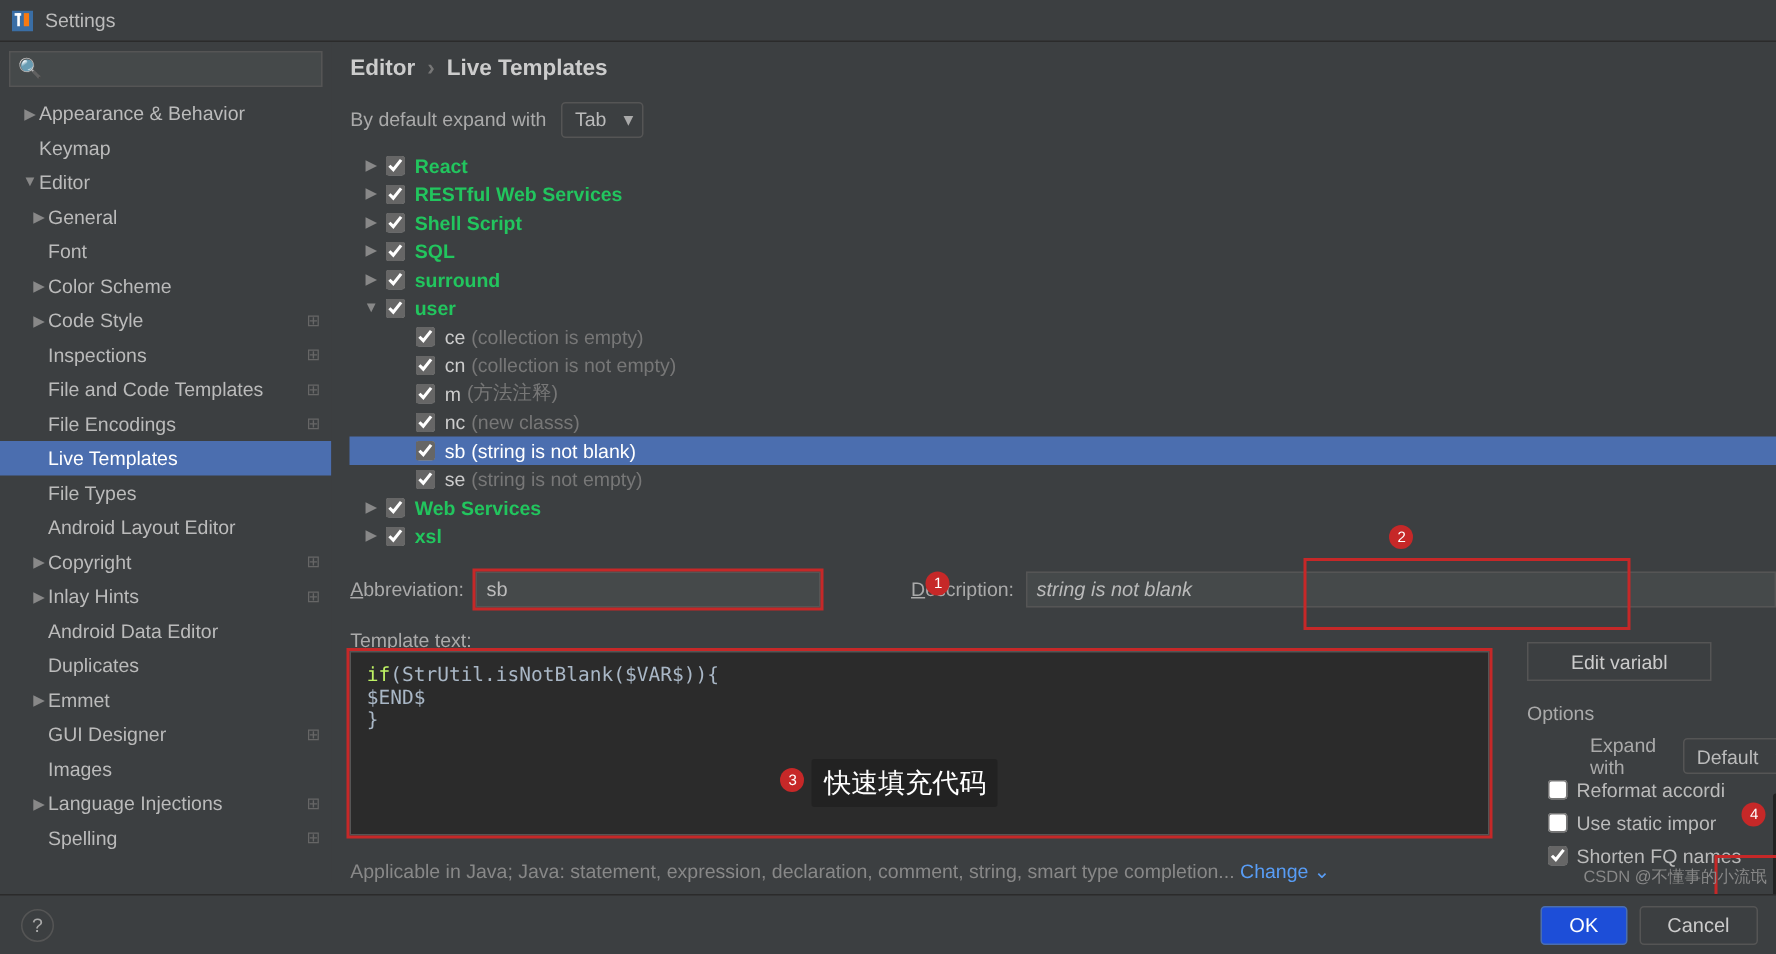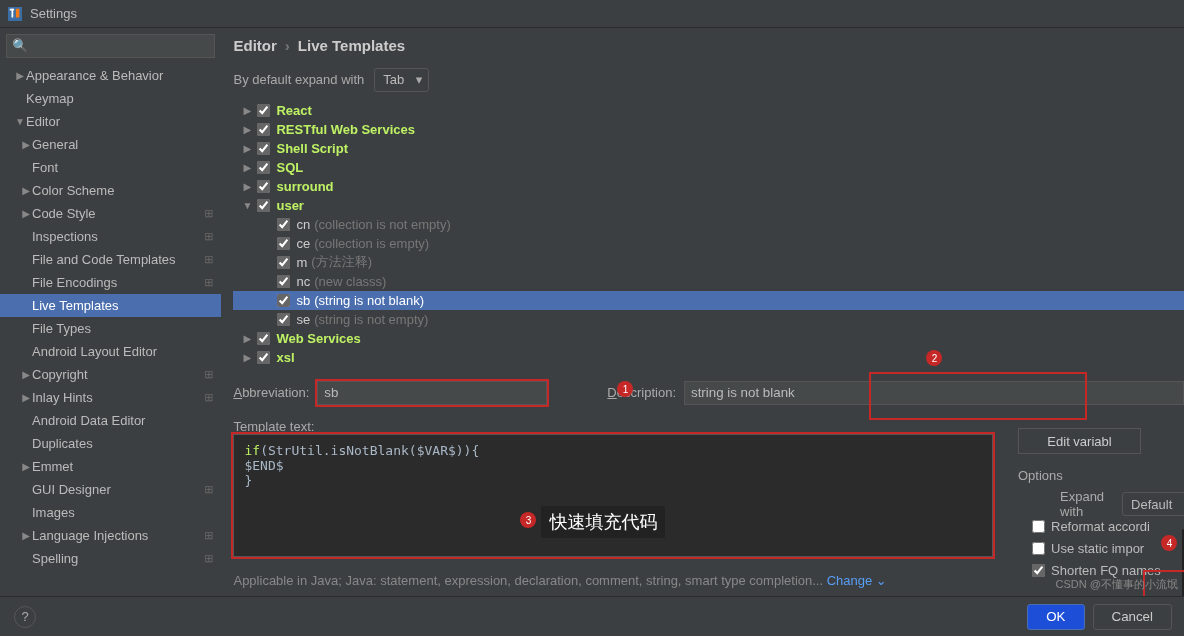--- a/index.html
+++ b/index.html
@@ -23,31 +23,31 @@
 .breadcrumb { height: 36px; display: flex; align-items: center; font-size: 15px; font-weight: 600; color: #ccc; }
 .breadcrumb .sep { margin: 0 8px; color: #777; }
 .expand-row { display: flex; align-items: center; height: 36px; }
 .expand-row label { color: #aaa; }
 .select { background: #3c3f41; border: 1px solid #555; color: #bbb; height: 24px; padding: 0 24px 0 8px; margin-left: 10px; border-radius: 3px; position: relative; display: inline-flex; align-items: center; }
 .select::after { content: "▾"; position: absolute; right: 6px; color: #aaa; }
 .template-tree { margin-top: 4px; }
 .tpl-group, .tpl-leaf { display: flex; align-items: center; height: 19px; }
 .tpl-group .arrow { width: 12px; color: #888; font-size: 10px; text-align: center; margin-left: 8px; }
 .tpl-group input[type=checkbox], .tpl-leaf input[type=checkbox] { margin: 0 6px 0 4px; accent-color: #666; }
-.tpl-group .label { color: #bef264; font-weight: 600; }
+.tpl-group .label { color: #22c55e; font-weight: 600; }
 .tpl-leaf { padding-left: 40px; }
 .tpl-leaf .abbr { color: #ccc; }
 .tpl-leaf .desc { color: #777; margin-left: 4px; }
 .tpl-leaf.selected { background: #4b6eaf; color: #fff; }
 .tpl-leaf.selected .abbr, .tpl-leaf.selected .desc { color: #fff; }
 .form-row { display: flex; align-items: center; margin-top: 14px; }
 .form-row .flabel { color: #aaa; margin-right: 8px; }
 .text-input { background: #45494a; border: 1px solid #555; color: #bbb; height: 24px; padding: 2px 6px; }
 .abbr-input { width: 230px; border: 1px solid #555; }
-.desc-input { width: 500px; border: 1px solid #555; }
+.desc-input { width: 500px; border: 1px solid #555; font-style: italic; }
 .redbox { outline: 2px solid #c62828; outline-offset: 0; }
 .ttext-label { margin-top: 14px; color: #aaa; }
 .code-area { background: #2b2b2b; border: 1px solid #555; padding: 8px 10px; font-family: "Consolas","DejaVu Sans Mono",monospace; font-size: 13px; white-space: pre-wrap; color: #a9b7c6; width: 760px; height: 128px; }
 .code-area .kw { color: #bef264; }
 .right-pane { position: absolute; right: -4px; top: 400px; width: 170px; }
 .edit-vars { background: #3c3f41; border: 1px solid #555; color: #ccc; height: 26px; width: 123px; text-align: center; margin-bottom: 14px; display: flex; align-items: center; justify-content: center; }
 .opt-title { color: #aaa; margin-bottom: 10px; }
 .opt-row { display: flex; align-items: center; height: 22px; }
 .opt-row .olabel { color: #aaa; margin-right: 8px; margin-left: 28px; }
 .opt-row input[type=checkbox] { margin-right: 6px; accent-color: #666; }
@@ -223,27 +223,27 @@
           <input type="checkbox" checked="" style="">
           <span class="label">surround</span>
         </div>
         <div class="tpl-group">
           <span class="arrow">▼</span>
           <input type="checkbox" checked="" style="">
           <span class="label">user</span>
         </div>
         <div class="tpl-leaf">
           <input type="checkbox" checked="" style="">
+          <span class="abbr">ce</span> 
+          <span class="desc">(collection is empty)</span>
+        </div>
+        <div class="tpl-leaf">
+          <input type="checkbox" checked="" style="">
           <span class="abbr">cn</span> 
           <span class="desc">(collection is not empty)</span>
-        </div>
-        <div class="tpl-leaf">
-          <input type="checkbox" checked="" style="">
-          <span class="abbr">ce</span> 
-          <span class="desc">(collection is empty)</span>
         </div>
         <div class="tpl-leaf">
           <input type="checkbox" checked="" style="">
           <span class="abbr">m</span> 
           <span class="desc">(方法注释)</span>
         </div>
         <div class="tpl-leaf">
           <input type="checkbox" checked="" style="">
           <span class="abbr">nc</span> 
           <span class="desc">(new classs)</span>

